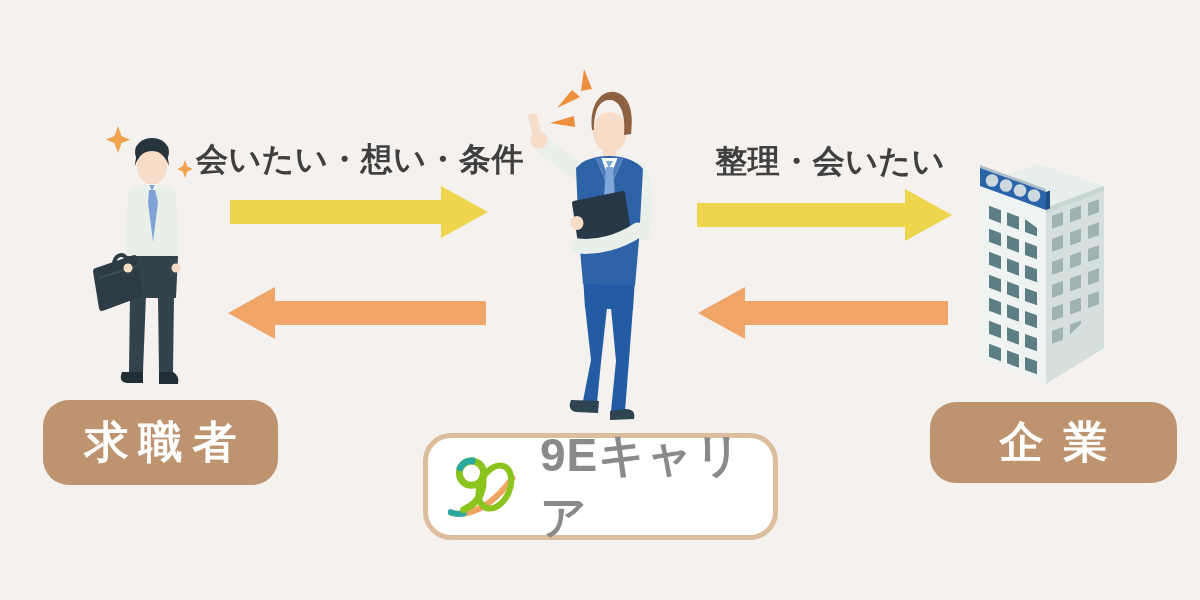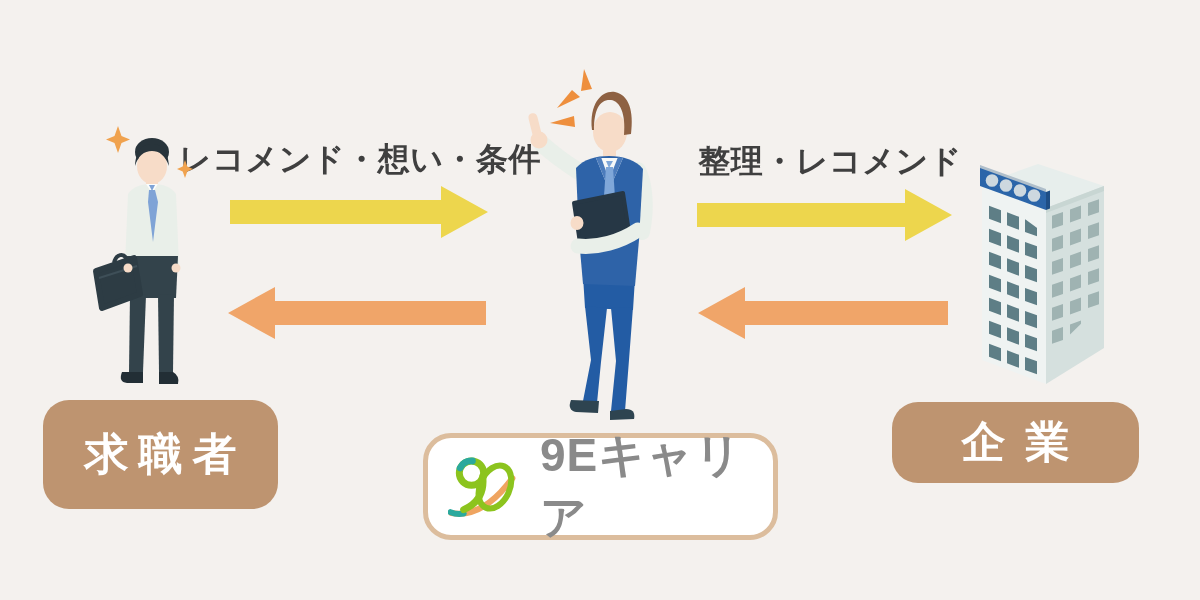--- a/index.html
+++ b/index.html
@@ -5,34 +5,34 @@
   html,body{margin:0;padding:0;background:#F4F1EE;}
   #stage{position:relative;width:1200px;height:600px;background:#F4F1EE;overflow:hidden;
          font-family:"Liberation Sans","DejaVu Sans",sans-serif;}
   .abs{position:absolute;}
   .flow-label{position:absolute;transform:translateX(-50%);white-space:nowrap;
               font-size:32px;font-weight:700;color:#3F3F3F;letter-spacing:0.5px;}
   .badge{position:absolute;background:#BE9470;border-radius:26px;color:#FFFFFF;
          display:flex;align-items:center;justify-content:center;
          font-weight:700;font-size:44px;}
   .badge .badge-text{text-indent:0;}
-  #seeker-badge{left:43px;top:400px;width:225px;height:109px;letter-spacing:10px;padding-left:10px;}
-  #company-badge{left:892px;top:402px;width:227px;height:81px;letter-spacing:20px;padding-left:20px;}
+  #seeker-badge{left:43px;top:400px;width:225px;height:85px;letter-spacing:10px;padding-left:10px;}
+  #company-badge{left:930px;top:402px;width:227px;height:81px;letter-spacing:20px;padding-left:20px;}
   #logo-box{position:absolute;left:423px;top:433px;width:355px;height:107px;box-sizing:border-box;
             background:#FFFFFF;border:5px solid #DCBD9D;border-radius:28px;
             display:flex;align-items:center;padding-left:20px;}
   #logo-text{font-size:46px;font-weight:800;color:#8A8A8A;letter-spacing:1px;margin-left:12px;}
 </style>
 </head>
 <body>
 
 <div id="stage">
 
-  <div class="flow-label" style="left:360px;top:138px;">レコメンド・想い・条件</div>
-  <div class="flow-label" style="left:830px;top:140px;">整理・レコメンド</div>
+  <div class="flow-label" style="left:360px;top:138px;">会いたい・想い・条件</div>
+  <div class="flow-label" style="left:830px;top:140px;">整理・会いたい</div>
 
   <svg class="abs" style="left:230px;top:186px;" width="258" height="52">
     <polygon points="0,14 211,14 211,0 258,26 211,52 211,38 0,38" fill="#EDD64D"></polygon>
   </svg>
   <svg class="abs" style="left:228px;top:287px;" width="258" height="52">
     <polygon points="258,14 47,14 47,0 0,26 47,52 47,38 258,38" fill="#F0A569"></polygon>
   </svg>
   <svg class="abs" style="left:697px;top:189px;" width="255" height="52">
     <polygon points="0,14 208,14 208,0 255,26 208,52 208,38 0,38" fill="#EDD64D"></polygon>
   </svg>

